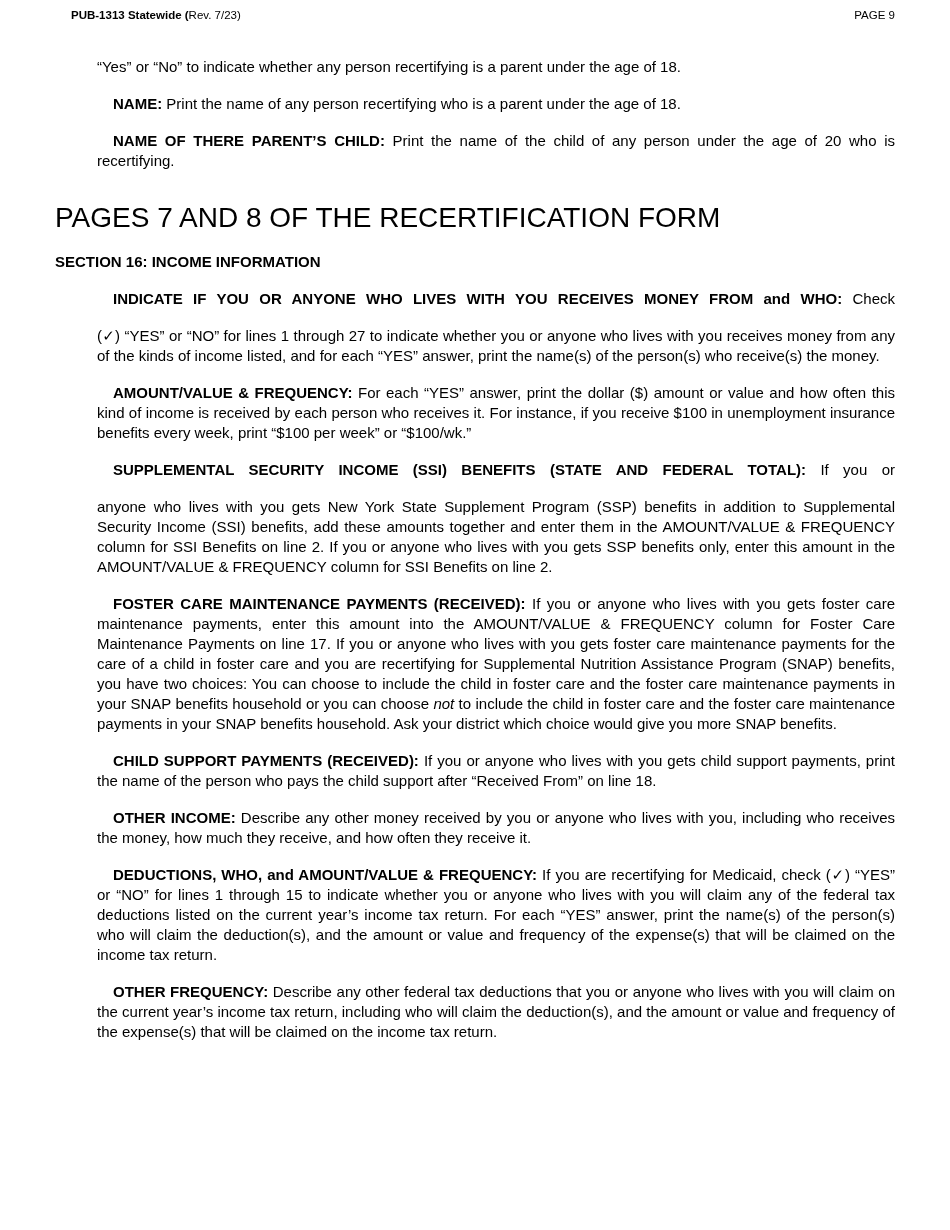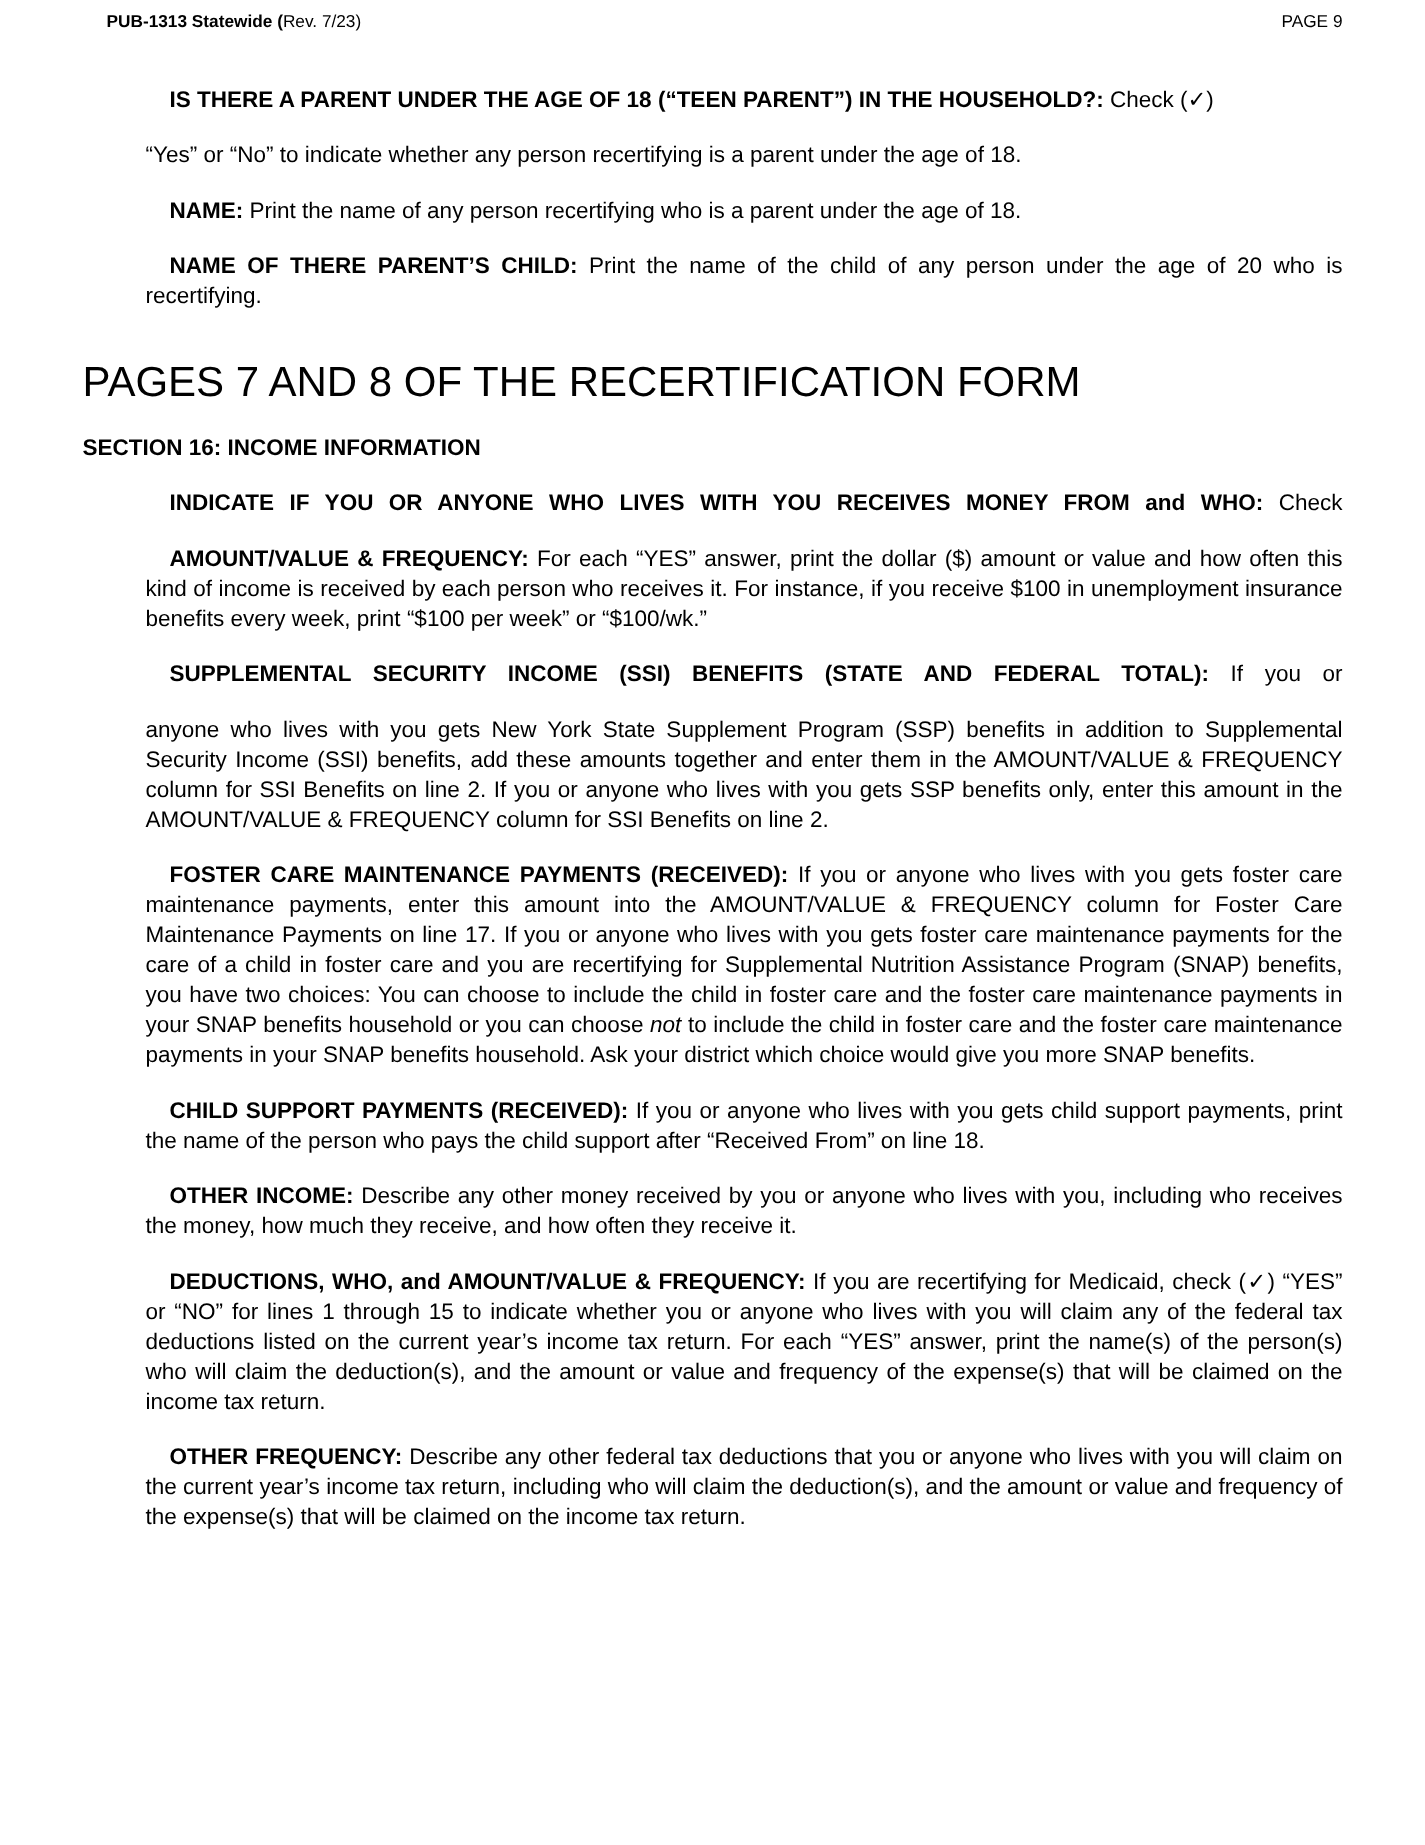--- a/index.html
+++ b/index.html
@@ -54,35 +54,35 @@
 <body>
 
 <div class="page">
 
   <div class="doc-header">
     <div class="doc-id"><strong>PUB-1313 Statewide (</strong><span>Rev. 7/23)</span></div>
     <div class="page-num">PAGE 9</div>
   </div>
 
   <p class="para first">
-    <span class="lead-line"><strong>IS THERE A PARENT UNDER THE AGE OF 18 (“TEEN PARENT”) IN THE HOUSEHOLD?:</strong><span> Check (✓)</span></span>
     <span class="rest">“Yes” or “No” to indicate whether any person recertifying is a parent under the age of 18.</span>
   </p>
 
   <p class="para"><strong>NAME:</strong><span> Print the name of any person recertifying who is a parent under the age of 18.</span></p>
 
 
   <p class="para"><strong>NAME OF THERE PARENT’S CHILD:</strong><span> Print the name of the child of any person under the age of 20 who is recertifying.</span></p>
 
   <h1 class="main-heading">PAGES 7 AND 8 OF THE RECERTIFICATION FORM</h1>
 
   <h2 class="section-heading">SECTION 16: INCOME INFORMATION</h2>
 
   <p class="para">
     <span class="lead-line stretch"><strong>INDICATE IF YOU OR ANYONE WHO LIVES WITH YOU RECEIVES MONEY FROM and WHO:</strong><span> Check</span></span>
+    <span class="rest">(✓) “YES” or “NO” for lines 1 through 27 to indicate whether you or anyone who lives with you receives money from any of the kinds of income listed, and for each “YES” answer, print the name(s) of the person(s) who receive(s) the money.</span>
   </p>
 
   <p class="para"><strong>AMOUNT/VALUE &amp; FREQUENCY:</strong><span> For each “YES” answer, print the dollar ($) amount or value and how often this kind of income is received by each person who receives it. For instance, if you receive $100 in unemployment insurance benefits every week, print “$100 per week” or “$100/wk.”</span></p>
 
   <p class="para">
     <span class="lead-line stretch"><strong>SUPPLEMENTAL SECURITY INCOME (SSI) BENEFITS (STATE AND FEDERAL TOTAL):</strong><span> If you or</span></span>
     <span class="rest">anyone who lives with you gets New York State Supplement Program (SSP) benefits in addition to Supplemental Security Income (SSI) benefits, add these amounts together and enter them in the AMOUNT/VALUE &amp; FREQUENCY column for SSI Benefits on line 2. If you or anyone who lives with you gets SSP benefits only, enter this amount in the AMOUNT/VALUE &amp; FREQUENCY column for SSI Benefits on line 2.</span>
   </p>
 
   <p class="para"><strong>FOSTER CARE MAINTENANCE PAYMENTS (RECEIVED):</strong><span> If you or anyone who lives with you gets foster care maintenance payments, enter this amount into the AMOUNT/VALUE &amp; FREQUENCY column for Foster Care Maintenance Payments on line 17. If you or anyone who lives with you gets foster care maintenance payments for the care of a child in foster care and you are recertifying for Supplemental Nutrition Assistance Program (SNAP) benefits, you have two choices: You can choose to include the child in foster care and the foster care maintenance payments in your SNAP benefits household or you can choose </span><em>not</em><span> to include the child in foster care and the foster care maintenance payments in your SNAP benefits household. Ask your district which choice would give you more SNAP benefits.</span></p>

